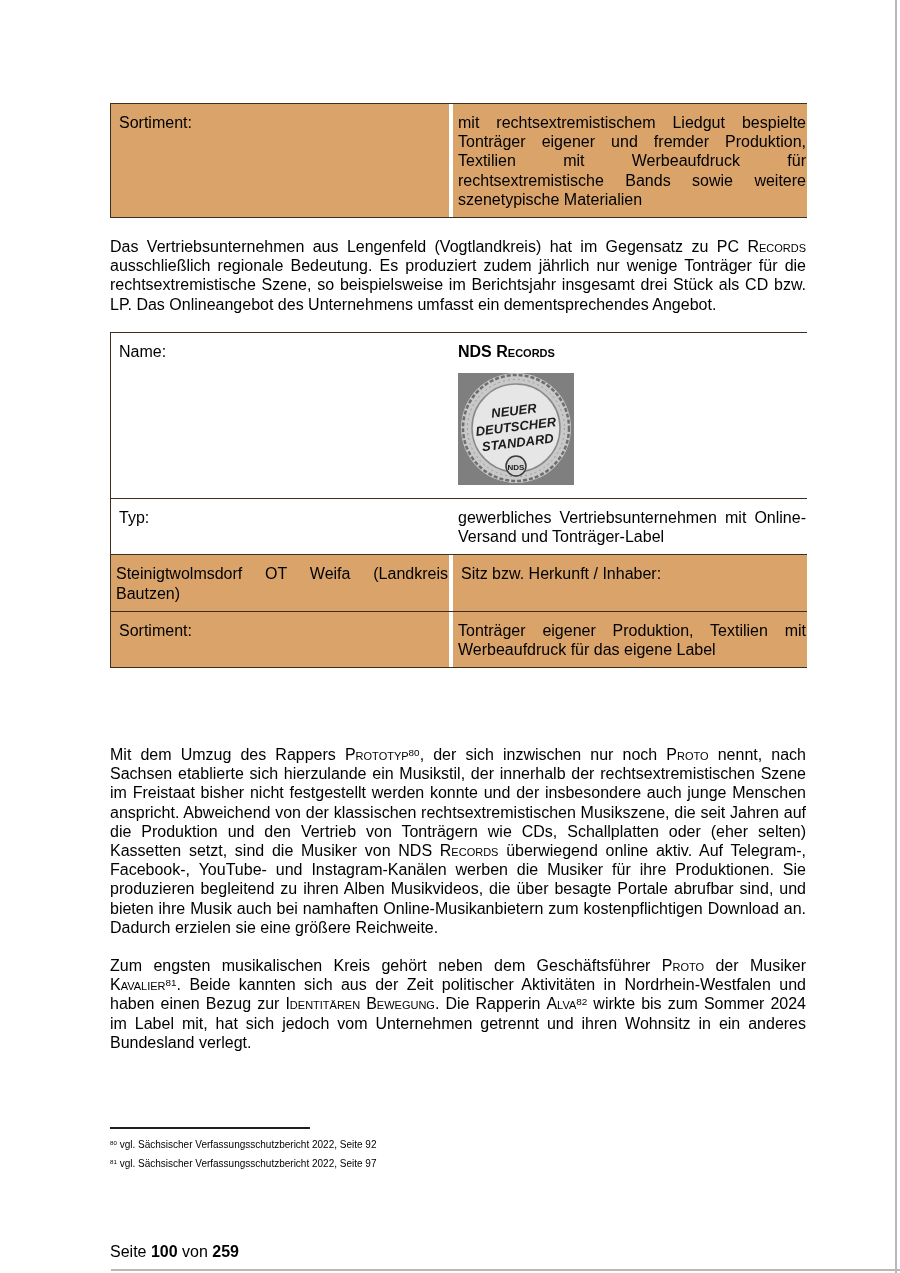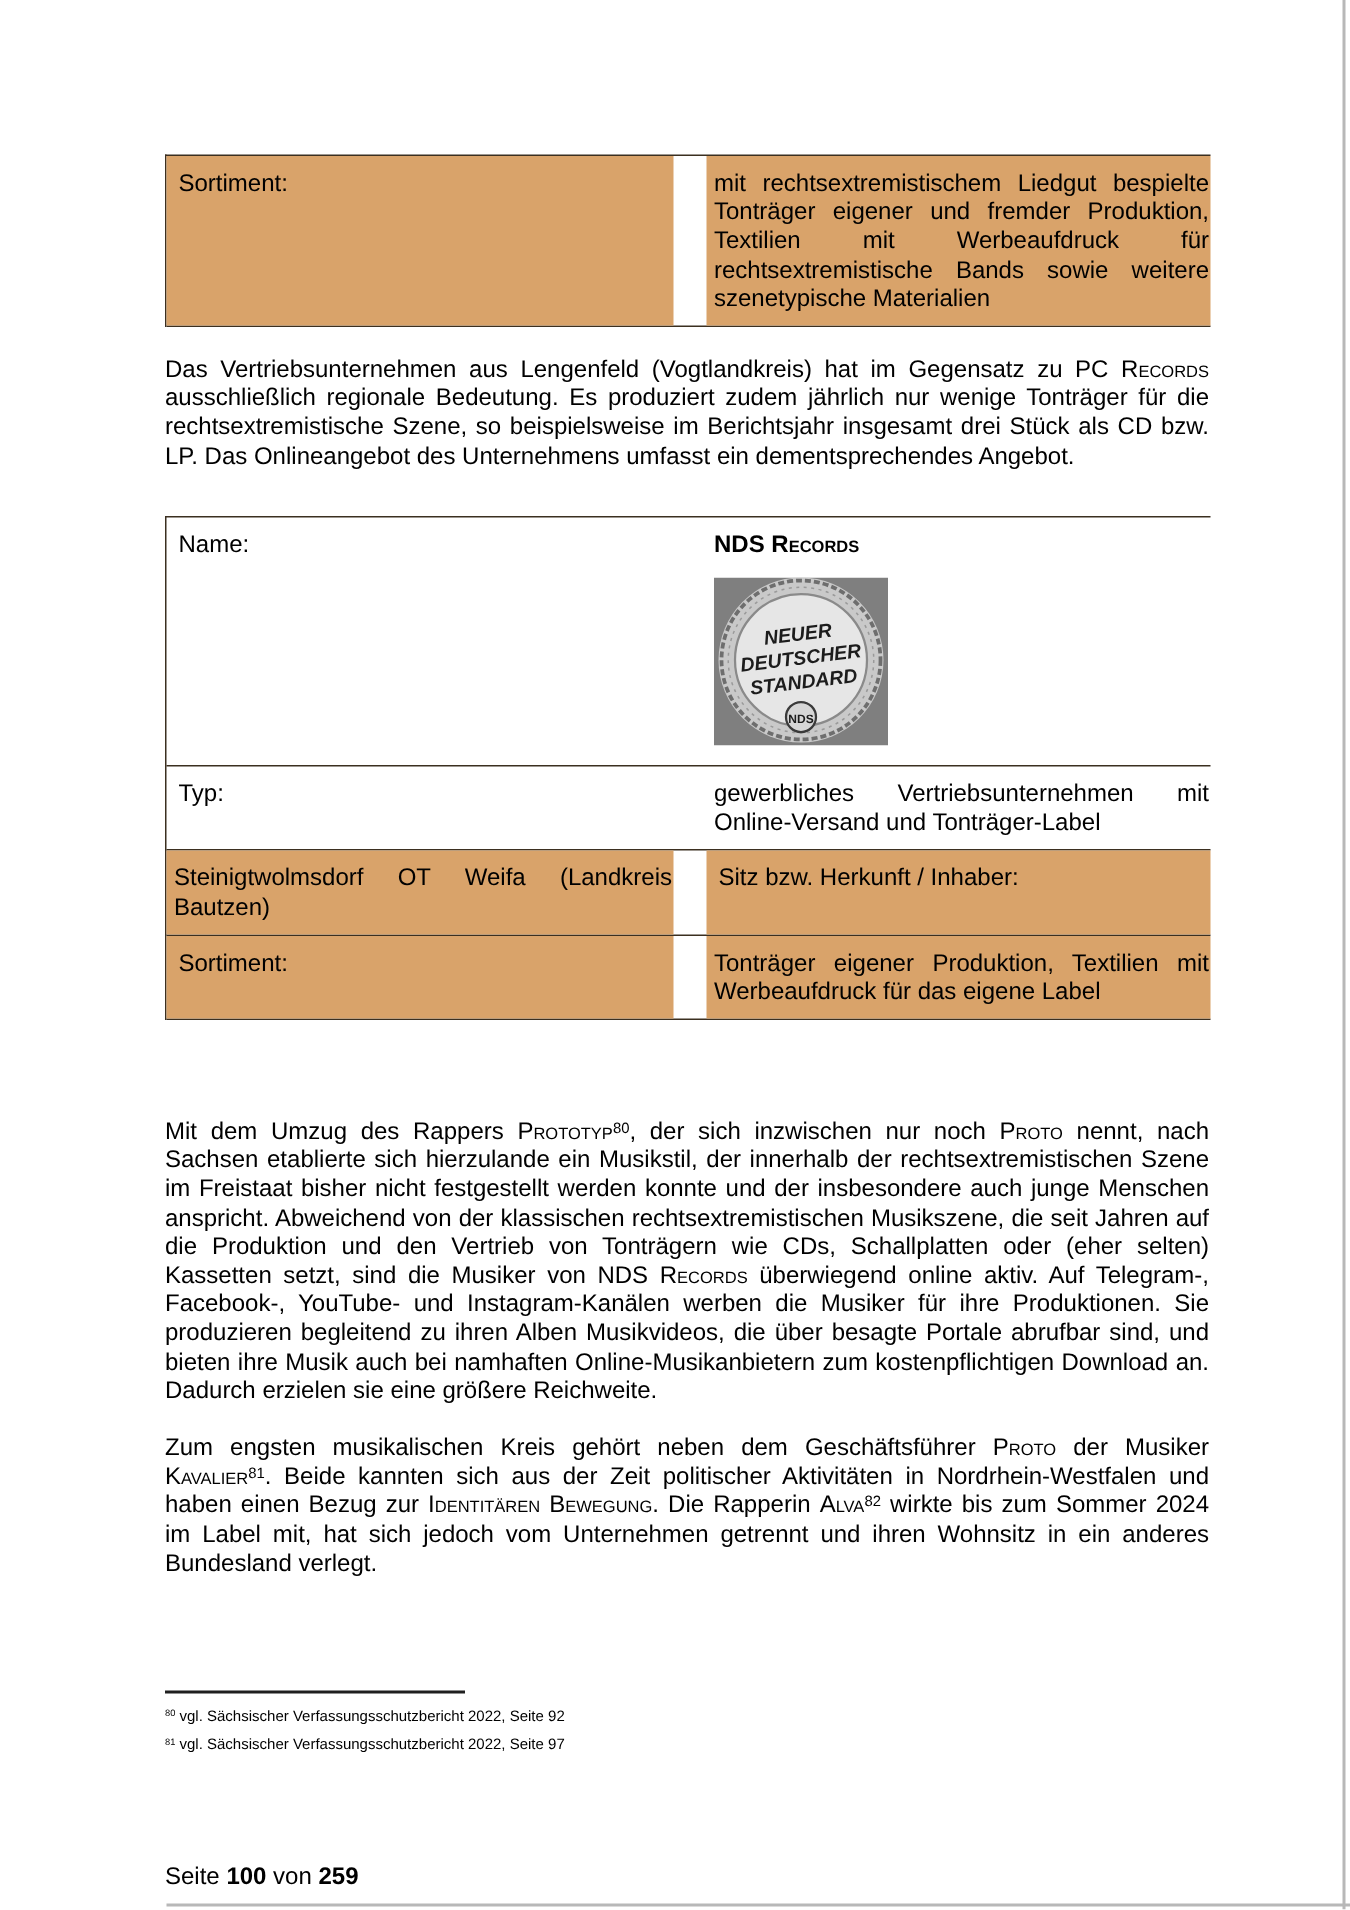--- a/index.html
+++ b/index.html
@@ -10,21 +10,21 @@
   html,body{margin:0;padding:0}
   body{
     width:900px;height:1273px;background:#fff;color:#000;
     font-family:"Liberation Sans",sans-serif;
     font-size:16px;line-height:19.2px;
     position:relative;overflow:hidden;
   }
   .block{position:absolute;left:110px;width:696px;margin:0}
   .para{text-align:justify}
   .table{border-top:1.5px solid var(--line);border-left:1px solid var(--line)}
-  .trow{display:grid;grid-template-columns:338px 1fr;column-gap:22px;border-bottom:1.5px solid var(--line)}
+  .trow{display:grid;grid-template-columns:338px 1fr;column-gap:4px;border-bottom:1.5px solid var(--line)}
   .cell{padding:9px 8px 8px 8px}
   .cell.value{padding:9px 1px 8px 5px}
   .justify{text-align:justify}
   .shaded{background:var(--cell-bg)}
   .r-top{min-height:112px}
   .r-name{min-height:165px}
   .r-2l{min-height:54px}
   .r-1l{min-height:35px}
   .name-line{margin:0}
   .logo{margin-top:12px;display:block}
@@ -45,21 +45,21 @@
 
   <section class="block table" style="top:103px">
     <div class="trow r-top">
       <div class="cell label shaded">Sortiment:</div>
       <div class="cell value shaded justify">mit rechtsextremistischem Liedgut bespielte Tonträger eigener und fremder Produktion, Textilien mit Werbeaufdruck für rechtsextremistische Bands sowie weitere szenetypische Materialien</div>
     </div>
   </section>
 
   <p class="block para" style="top:237px">Das Vertriebsunternehmen aus Lengenfeld (Vogtlandkreis) hat im Gegensatz zu PC <span class="sc">Records</span> ausschließlich regionale Bedeutung. Es produziert zudem jährlich nur wenige Tonträger für die rechtsextremistische Szene, so beispielsweise im Berichtsjahr insgesamt drei Stück als CD bzw. LP. Das Onlineangebot des Unternehmens umfasst ein dementsprechendes Angebot.</p>
 
-  <section class="block table" style="top:344px">
+  <section class="block table" style="top:332px">
 
     <div class="trow r-name">
       <div class="cell label">Name:</div>
       <div class="cell value">
         <p class="name-line"><span class="b">NDS </span><span class="b sc">Records</span></p>
         <svg class="logo" width="116" height="112" viewBox="0 0 116 112" aria-hidden="true">
           <rect width="116" height="112" fill="#7f7f7f"></rect>
           <circle cx="58" cy="55" r="55" fill="#c9c9c9"></circle>
           <circle cx="58" cy="55" r="53" fill="none" stroke="#6e6e6e" stroke-width="2.5" stroke-dasharray="4 2"></circle>
           <circle cx="58" cy="55" r="48.5" fill="none" stroke="#9a9a9a" stroke-width="1" stroke-dasharray="2 3"></circle>

